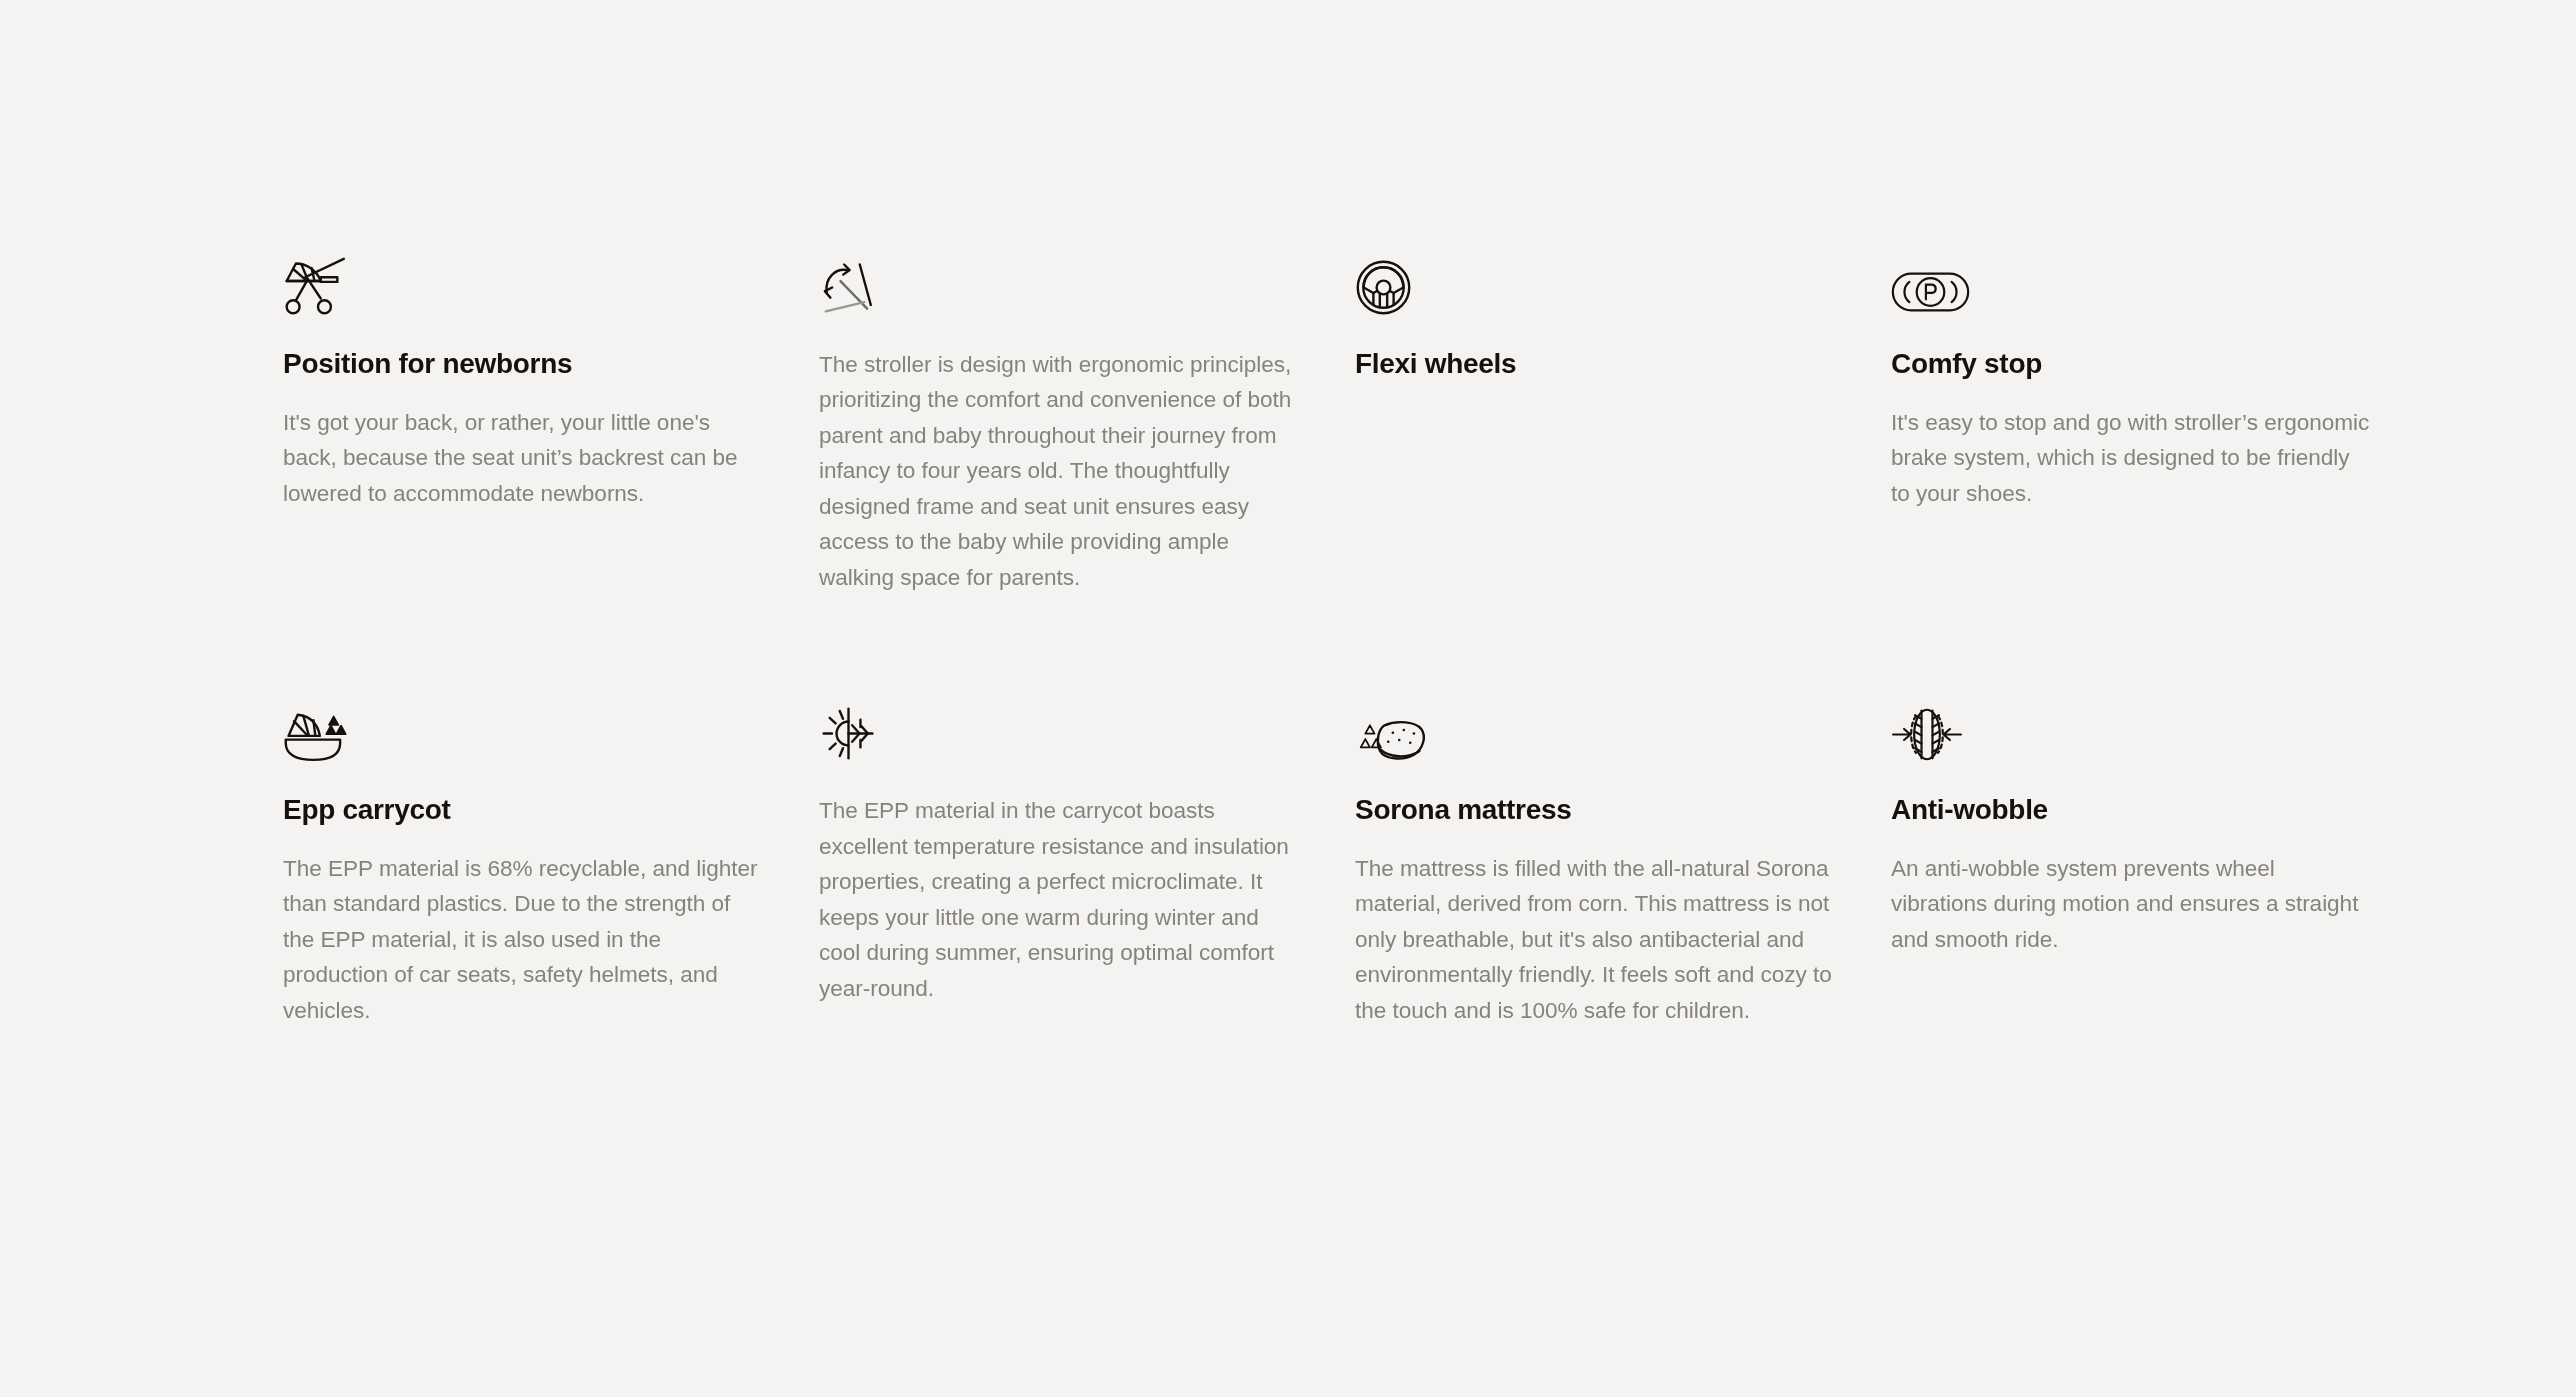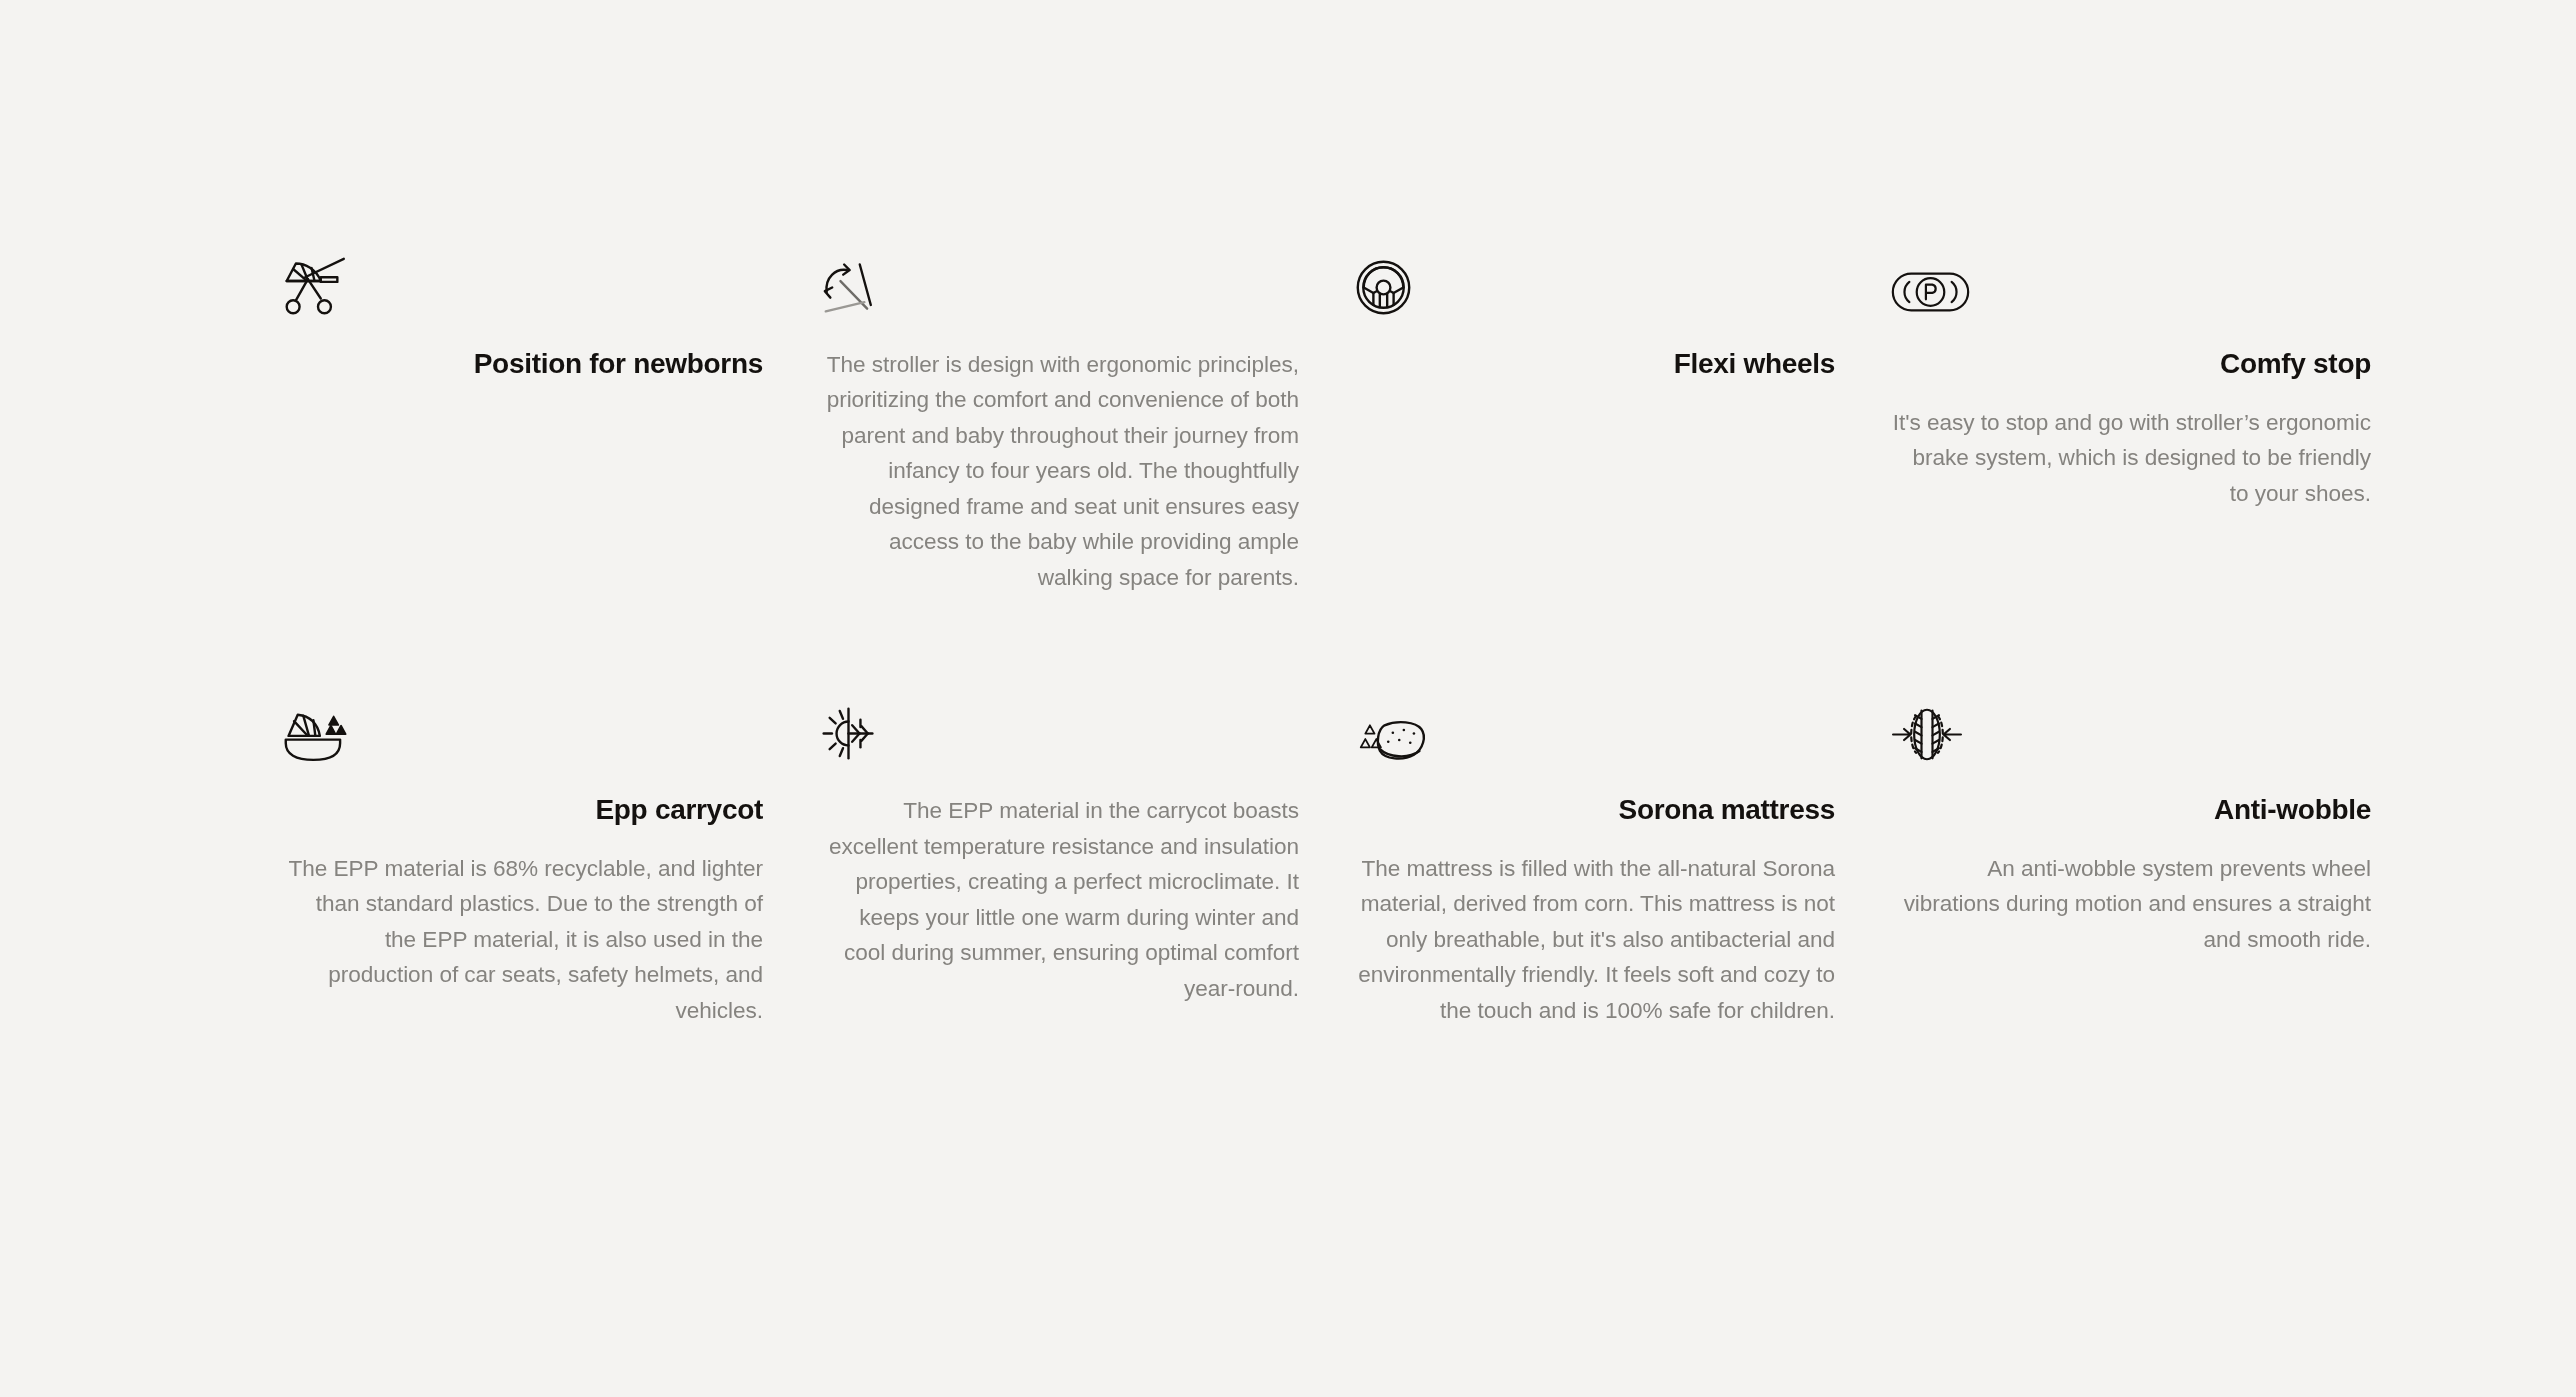--- a/index.html
+++ b/index.html
@@ -20,21 +20,20 @@
     left:283px; top:249px;
     width:2033px;
     display:grid;
     grid-template-columns:repeat(4, 536px);
     grid-column-gap:0px;
     grid-row-gap:0px;
   }
   .feature {
     width:480px;
     padding:0;
-    text-align:right;
   }
   .icon-wrap {
     width:83px; height:67px;
     display:flex; align-items:flex-end;
     margin-bottom:31px;
   }
   .icon-wrap svg { display:block; overflow:visible; }
   .feature-title {
     font-size:28px;
     font-weight:700;
@@ -68,20 +67,21 @@
           <path d="M11 13 L25 25"></path>
           <path d="M41 22 H59 V27 H41 Z"></path>
           <path d="M24 22 L66 2"></path>
           <path d="M27 24 L14 47"></path>
           <path d="M27 24 L41 45"></path>
           <circle cx="11" cy="54" r="7"></circle>
           <circle cx="45" cy="54" r="7"></circle>
         </svg>
       </div>
       <div class="feature-title">Position for newborns</div>
+      <div class="feature-desc">It's got your back, or rather, your little one's back, because the seat unit’s backrest can be lowered to accommodate newborns.</div>
     </div>
 
     <div class="feature">
       <div class="icon-wrap">
         <svg width="65" height="57" viewBox="0 0 70 62" fill="none" stroke="#14110F" stroke-width="2.6" stroke-linecap="round" stroke-linejoin="round">
           <path d="M8 36 C6 20 18 10 30 12" stroke="#14110F"></path>
           <path d="M27 6 L33 12 L26 17" fill="none"></path>
           <path d="M12 42 L6 35 L14 31" fill="none"></path>
           <path d="M44 6 L56 50" stroke="#14110F"></path>
           <path d="M23 24 L52 54" stroke="#6E6C68"></path>

